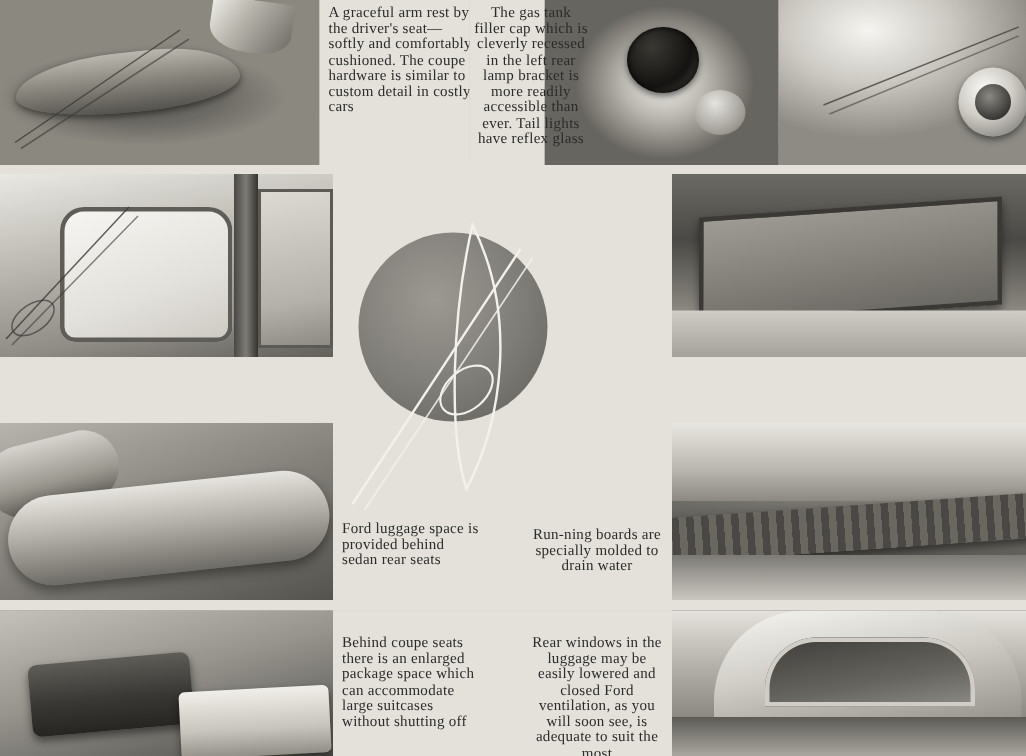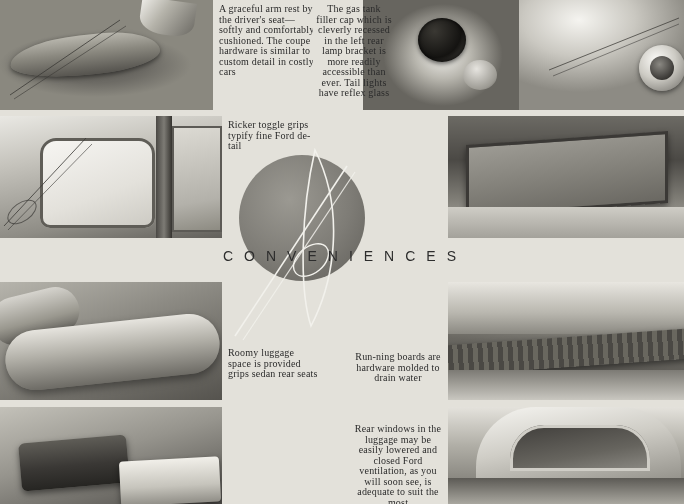--- a/index.html
+++ b/index.html
@@ -287,68 +287,67 @@
     <div class="post"></div>
     <div class="winr"></div>
     <svg class="arrow" width="222" height="125">
       <path d="M4 110 L86 22" stroke="#3b3936" stroke-width="1" fill="none" opacity=".8"></path>
       <path d="M8 114 L92 28" stroke="#3b3936" stroke-width="1" fill="none" opacity=".6"></path>
       <ellipse cx="22" cy="96" rx="16" ry="9" stroke="#3b3936" stroke-width="1" fill="none" opacity=".7" transform="rotate(-35 22 96)"></ellipse>
     </svg>
   </div>
 
   <div class="capbox" style="left:222px; top:116px; width:100px; height:125px;"></div>
-  <div class="cap left" style="left:228px; top:120px; width:86px;">Ricker toggle grips typify fine Ford de-tail</div>
 
   <div class="capbox" style="left:322px; top:116px; width:126px; height:125px;"></div>
 
   <div class="cell" id="ph-shade" style="left:448px; top:116px; width:236px; height:125px;">
     <div class="ph"></div>
     <div class="blind"></div>
     <div class="ledge"></div>
   </div>
 
   <div id="banner"></div>
   <div id="emblem"></div>
   <svg id="emblem-art" viewBox="0 0 180 220">
     <path d="M100 10 C130 70, 120 140, 96 186 C84 150, 86 70, 100 10 Z" fill="none" stroke="#f2f1ec" stroke-width="1.6"></path>
     <path d="M20 196 L132 26" stroke="#f2f1ec" stroke-width="1.6" fill="none"></path>
     <path d="M28 200 L140 32" stroke="#f2f1ec" stroke-width="1.2" fill="none" opacity=".85"></path>
     <ellipse cx="96" cy="120" rx="20" ry="13" fill="none" stroke="#f2f1ec" stroke-width="1.4" transform="rotate(-40 96 120)"></ellipse>
   </svg>
-  <div id="banner-text">CONVENIENCES</div>
 
   <div class="cell" id="ph-luggage" style="left:0px; top:282px; width:222px; height:118px;">
     <div class="ph"></div>
     <div class="roll2"></div>
     <div class="roll"></div>
   </div>
 
   <div class="capbox" style="left:222px; top:282px; width:100px; height:118px;"></div>
-  <div class="cap left" style="left:228px; top:348px; width:92px;">Roomy luggage space is provided grips sedan rear seats</div>
+  <div class="cap left" style="left:228px; top:348px; width:92px;">Ford luggage space is provided behind sedan rear seats</div>
 
   <div class="capbox" style="left:322px; top:282px; width:126px; height:118px;"></div>
-  <div class="cap right" style="left:352px; top:352px; width:92px;">Run-ning boards are hardware molded to drain water</div>
+  <div class="cap right" style="left:352px; top:352px; width:92px;">Run-ning boards are specially molded to drain water</div>
 
   <div class="cell" id="ph-running" style="left:448px; top:282px; width:236px; height:118px;">
     <div class="ph"></div>
     <div class="body"></div>
     <div class="board"></div>
     <div class="lower"></div>
   </div>
 
   <div style="position:absolute;left:0;top:400px;width:684px;height:7px;background:#e3e1da;"></div>
 
   <div class="cell" id="ph-cases" style="left:0px; top:407px; width:222px; height:97px;">
     <div class="ph"></div>
     <div class="case1"></div>
     <div class="case2"></div>
   </div>
 
   <div class="capbox" style="left:222px; top:407px; width:100px; height:97px;"></div>
+  <div class="cap left" style="left:228px; top:424px; width:92px;">Behind coupe seats there is an enlarged package space which can accommodate large suitcases without shutting off</div>
 
   <div class="capbox" style="left:322px; top:407px; width:126px; height:97px;"></div>
   <div class="cap right" style="left:352px; top:424px; width:92px;">Rear windows in the luggage may be easily lowered and closed Ford ventilation, as you will soon see, is adequate to suit the most</div>
 
   <div class="cell" id="ph-coupewin" style="left:448px; top:407px; width:236px; height:97px;">
     <div class="ph"></div>
     <div class="body"></div>
     <div class="glass"></div>
     <div class="fender"></div>
   </div>

